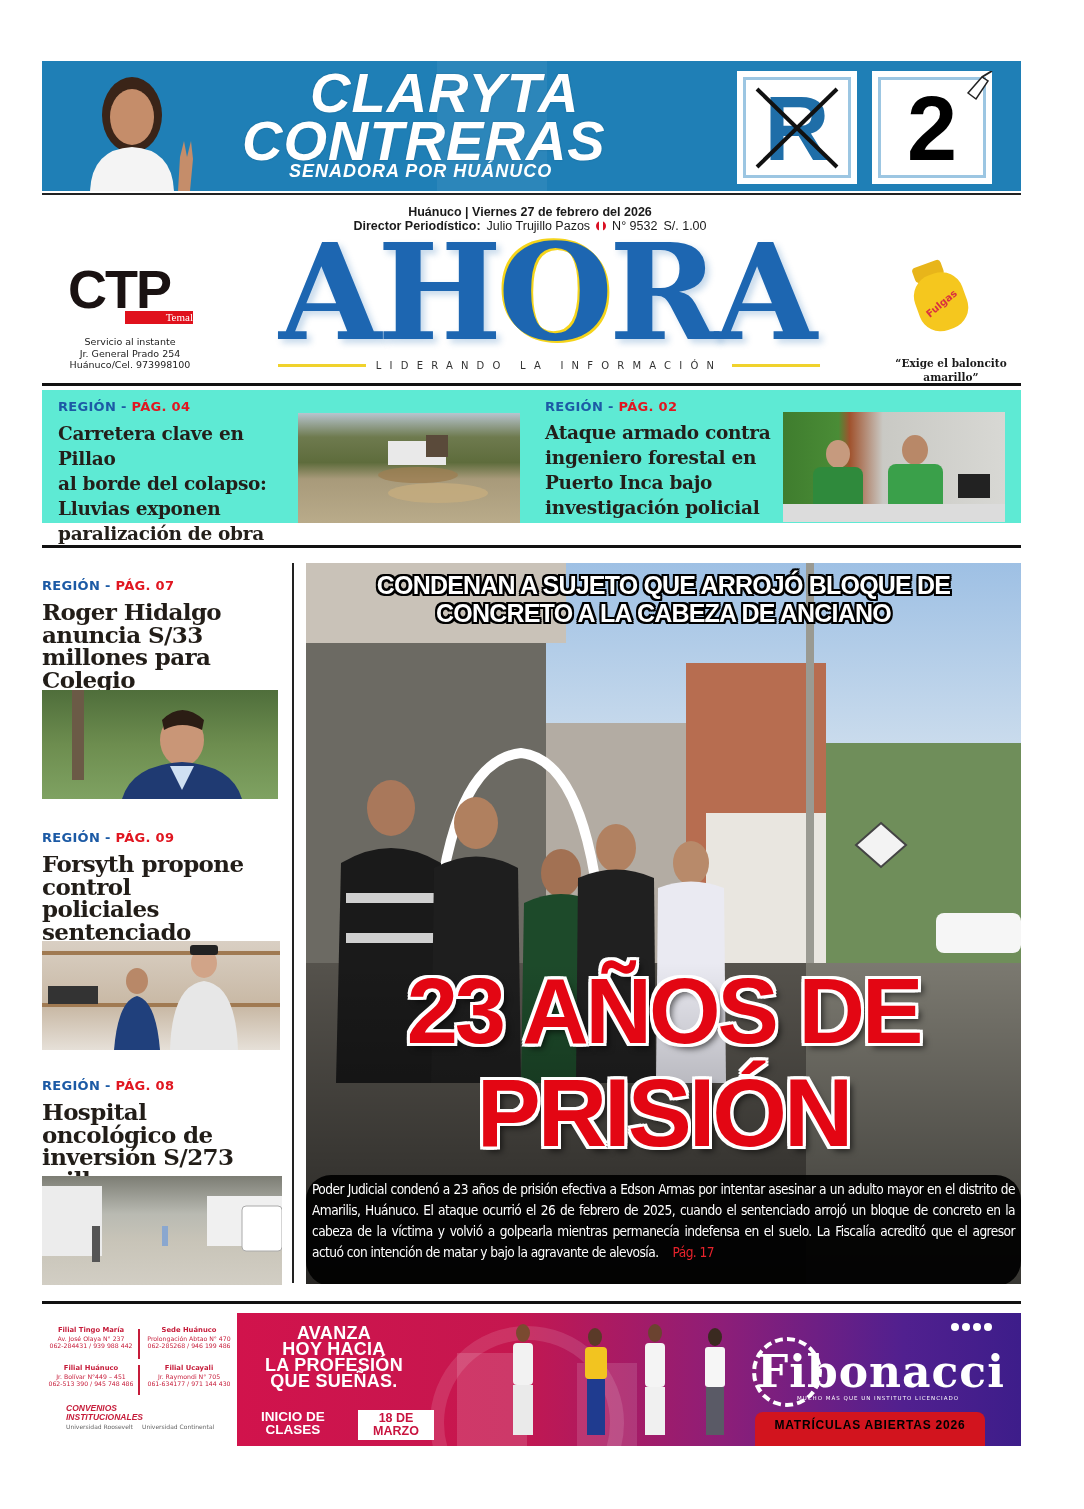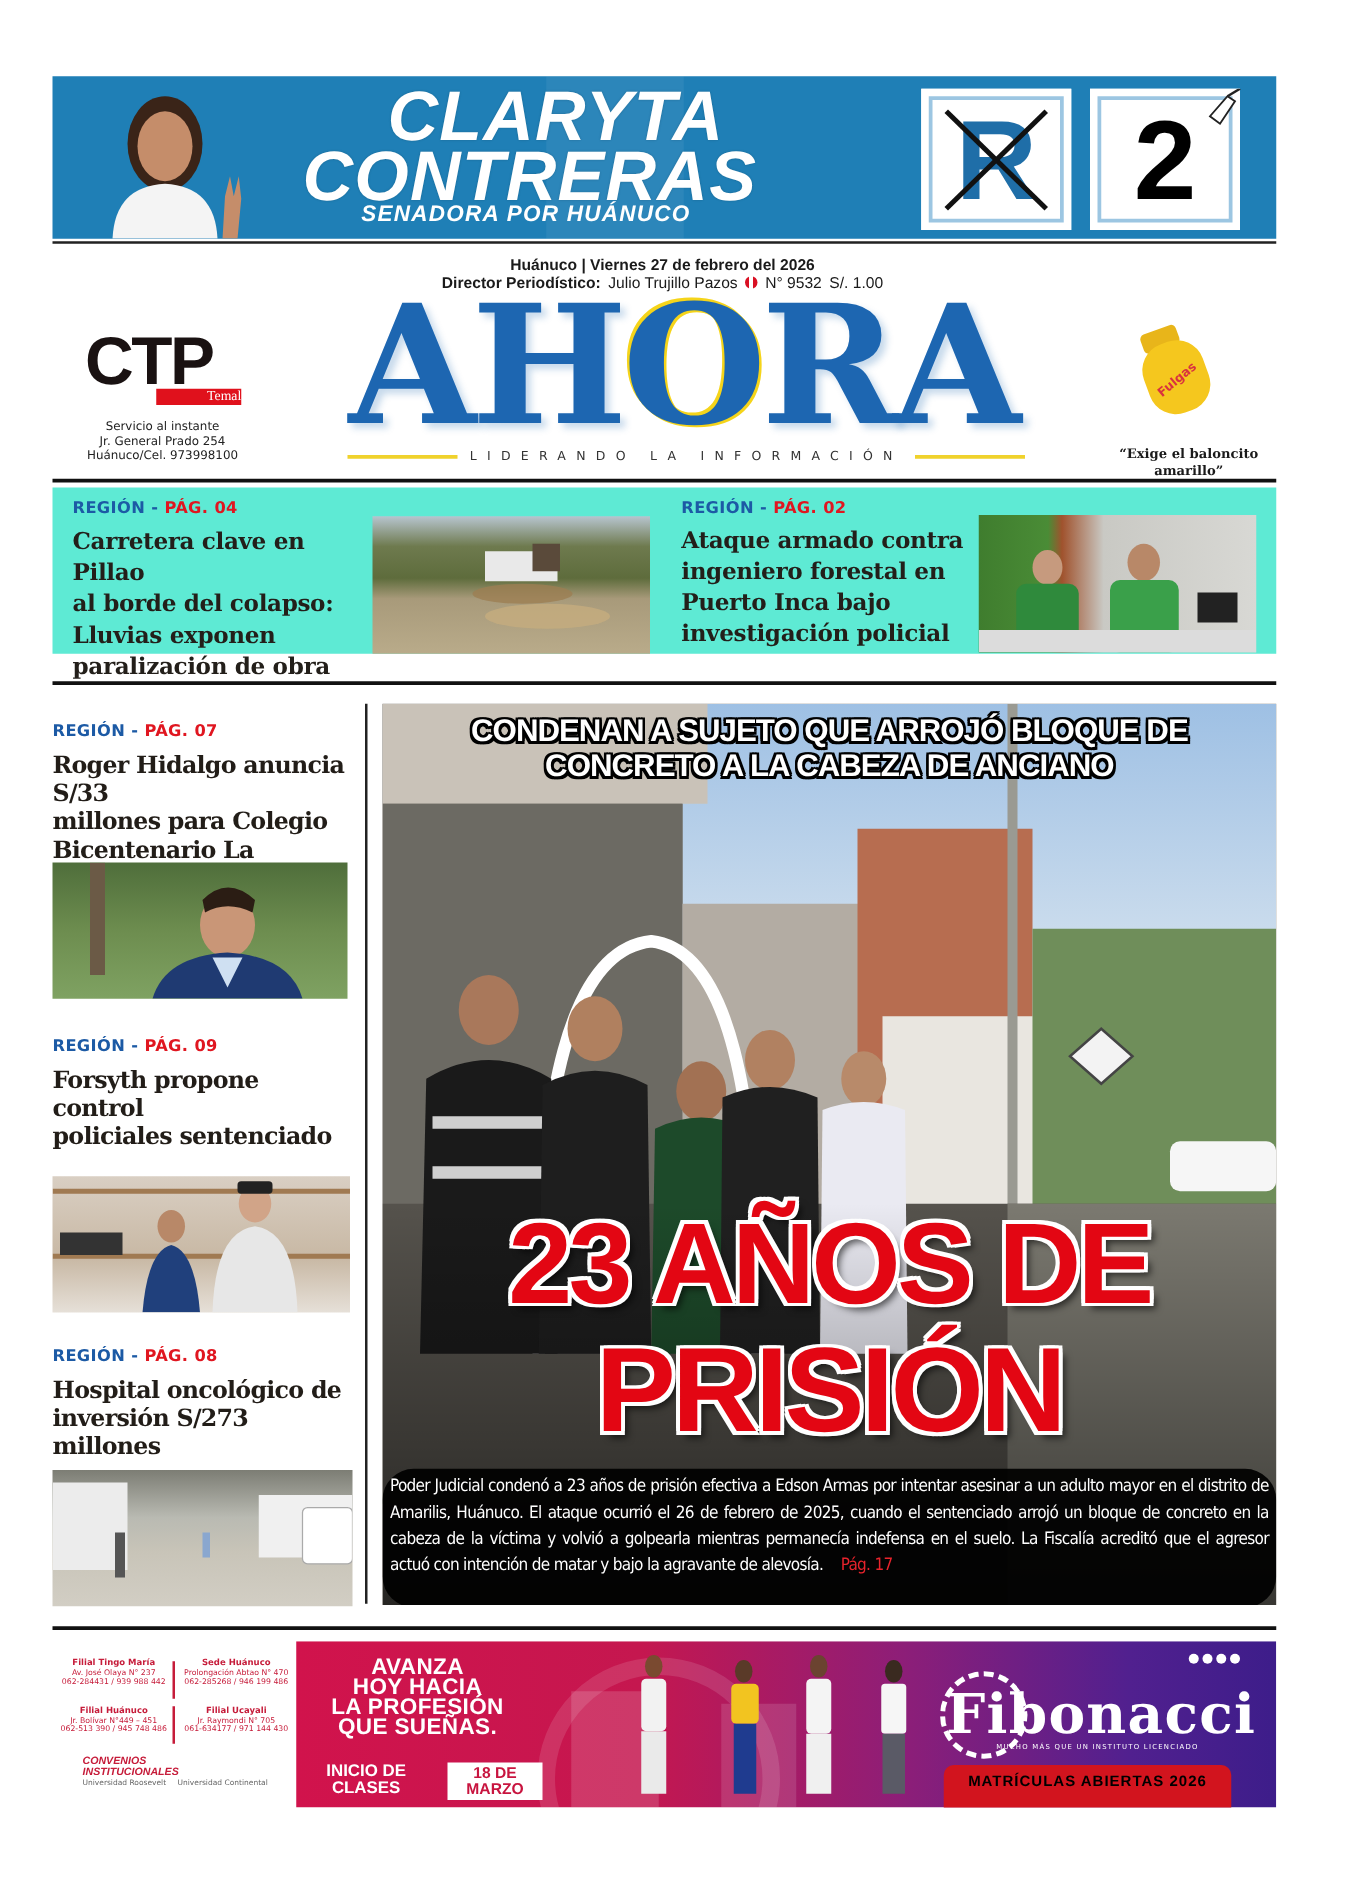--- a/index.html
+++ b/index.html
@@ -117,21 +117,21 @@
   .kicker .pg { color: #e01620; }
   .yhead {
     font-family: "DejaVu Serif", serif; font-size: 18.5px; line-height: 25px; color: #231f1a;
     font-weight: 600; letter-spacing: -0.3px;
   }
   .photo { position: absolute; overflow: hidden; }
 
   
   .lstory { position: absolute; left: 42px; width: 236px; }
   .lhead {
-    font-family: "DejaVu Serif", serif; font-size: 19px; line-height: 22.5px; color: #221d18;
+    font-family: "DejaVu Serif", serif; font-size: 23px; line-height: 22.5px; color: #221d18;
     letter-spacing: -0.6px; margin-top: 8px; font-weight: 600;
   }
   .vrule { position: absolute; left: 292px; top: 563px; width: 2px; height: 720px; background: #222; }
 
   
   .hero {
     position: absolute; left: 306px; top: 563px; width: 715px; height: 721px; overflow: hidden;
     background: #8f8a84;
   }
   .hero-title {

